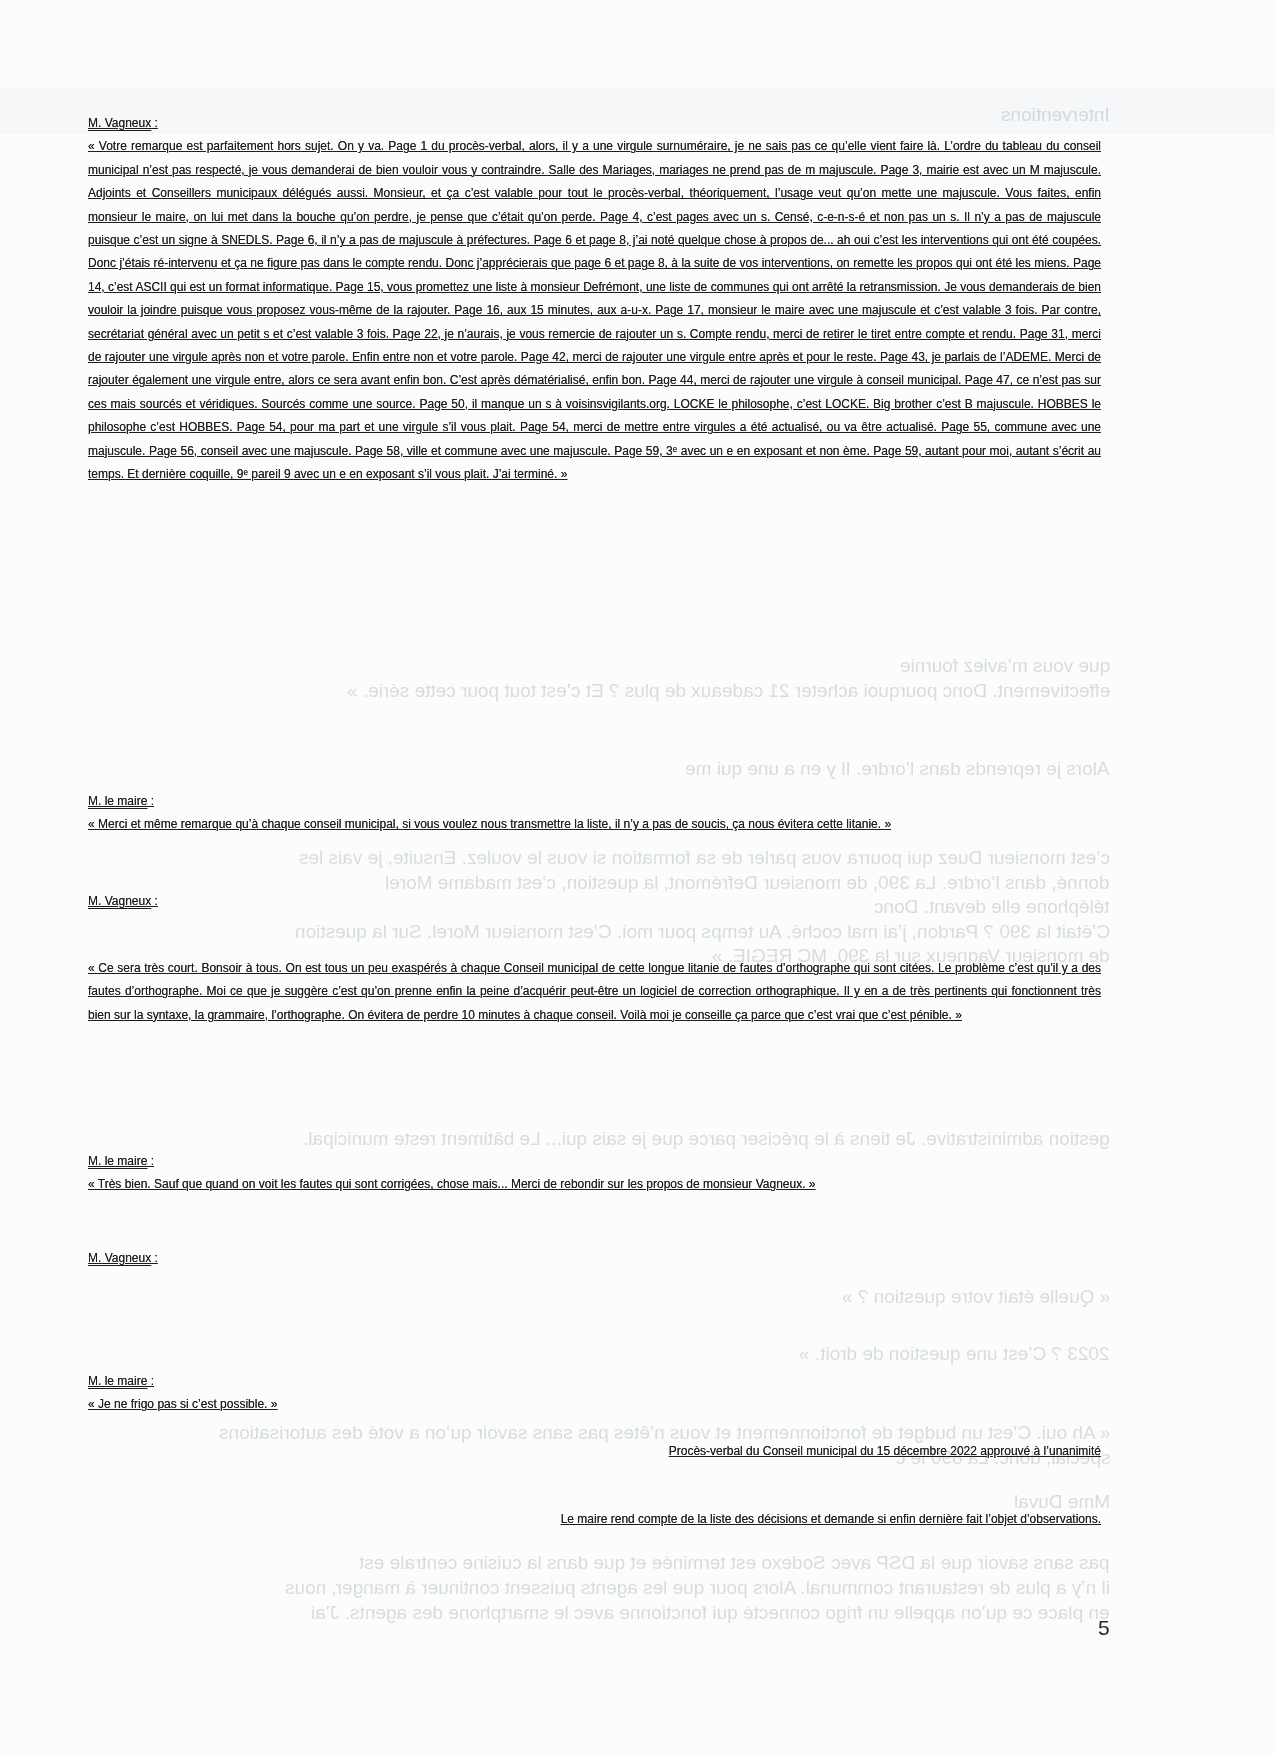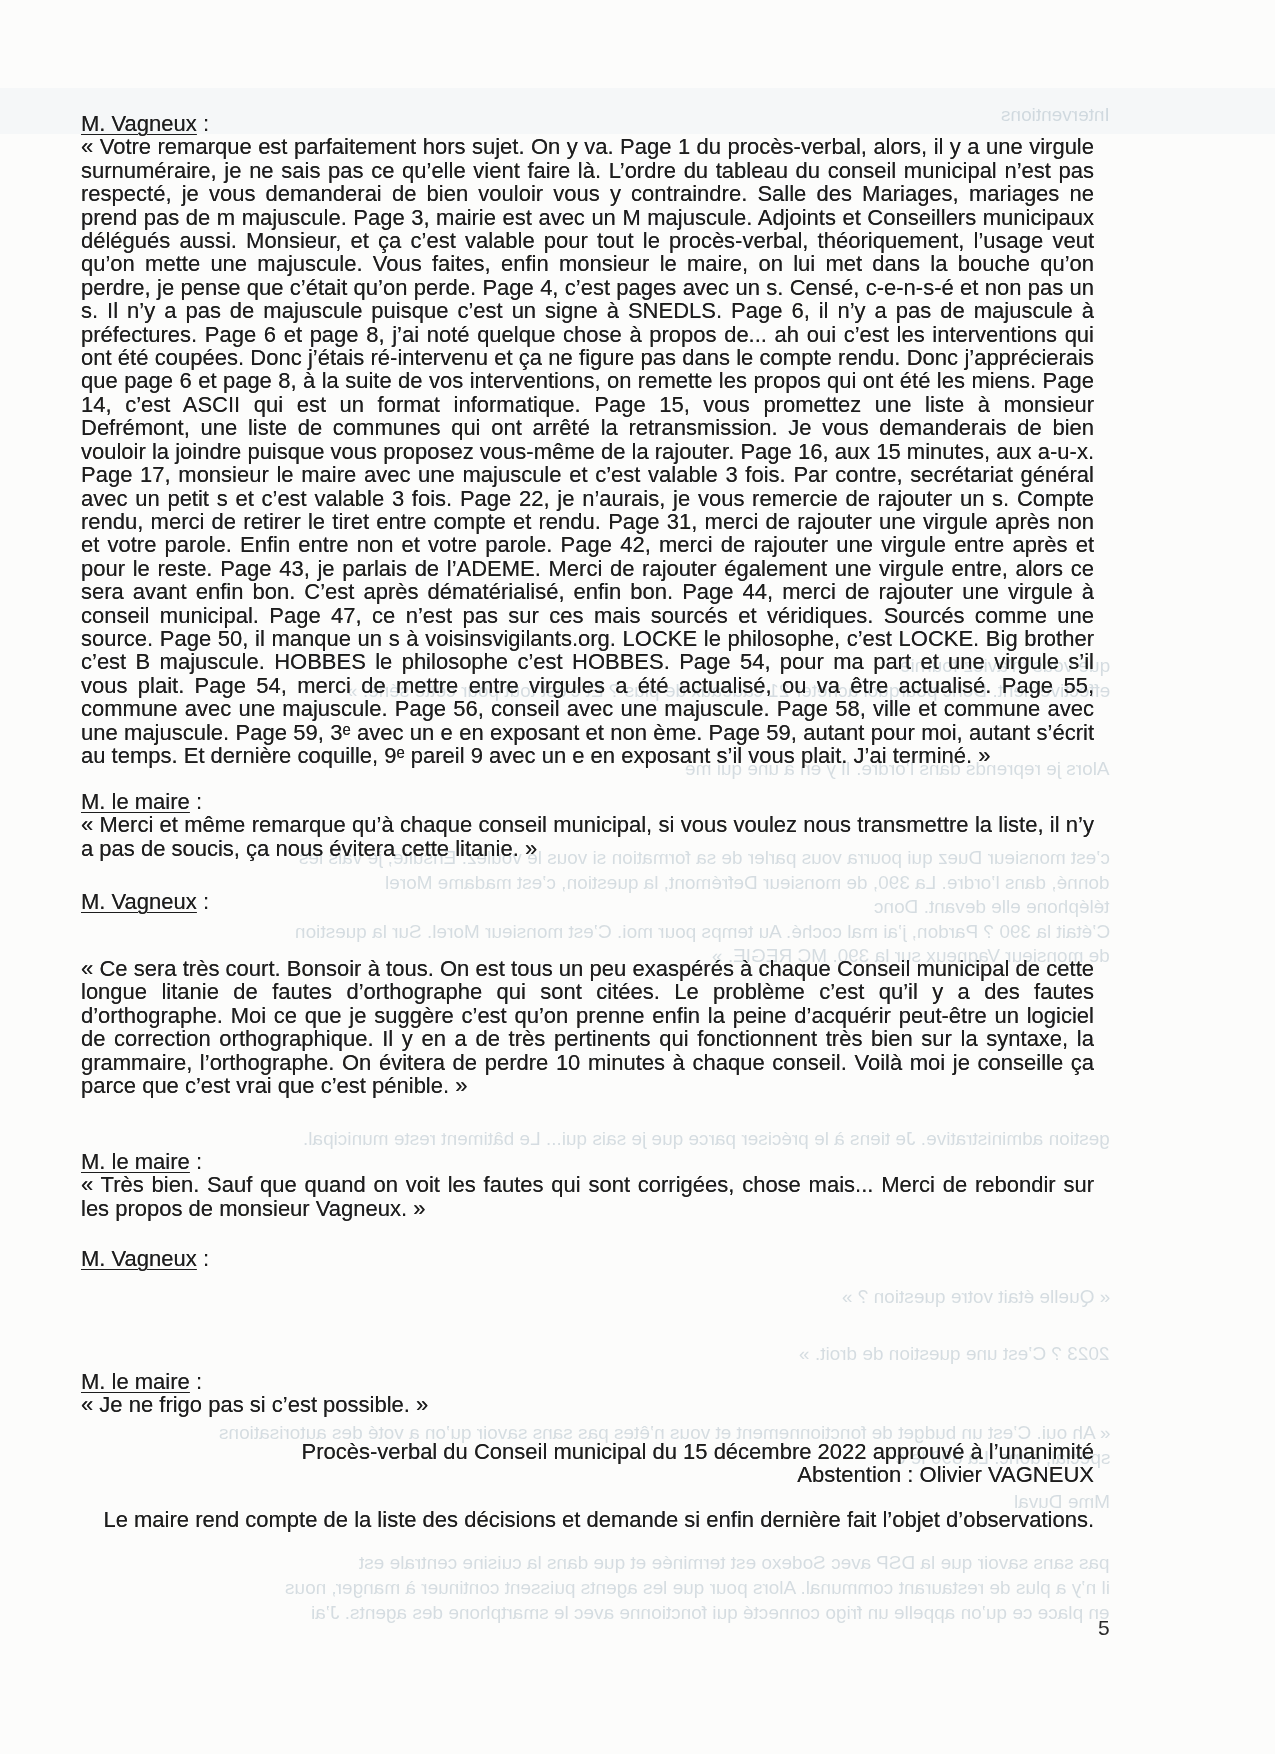--- a/index.html
+++ b/index.html
@@ -15,25 +15,26 @@
   }
   
   .scan-band {
     position: absolute;
     left: 0; top: 88px;
     width: 100%; height: 46px;
     background: rgba(208, 222, 233, 0.14);
   }
   .block {
     position: absolute;
-    left: 81px;
+    left: 88px;
     width: 1013px;
-    font-size: 22px;
+    font-size: 12px;
     line-height: 23.4px;
     text-shadow: 0 0 0.35px rgba(25,25,25,0.75);
+    text-decoration: underline;
   }
   .speaker-line { text-align: left; }
   .speaker-name {
     text-decoration: underline;
     text-decoration-thickness: 1.4px;
     text-underline-offset: 3px;
   }
   .speech-text {
     text-align: justify;
     text-justify: inter-word;
@@ -112,21 +113,20 @@
     <div class="speaker-line"><span class="speaker-name">M. Vagneux</span><span> :</span></div>
   </div>
 
   <div class="block" style="top:1370px;">
     <div class="speaker-line"><span class="speaker-name">M. le maire</span><span> :</span></div>
     <div class="speech-text">« Je ne frigo pas si c’est possible. »</div>
   </div>
 
   <div class="block" style="top:1440px;">
     <div class="plain-text">Procès-verbal du Conseil municipal du 15 décembre 2022 approuvé à l’unanimité</div>
-    <div class="plain-text">Abstention : Olivier VAGNEUX</div>
   </div>
 
   <div class="block" style="top:1508px;">
     <div class="plain-text">Le maire rend compte de la liste des décisions et demande si enfin dernière fait l’objet d’observations.</div>
   </div>
 
   <div class="page-number">5</div>
 
 </div>
 

